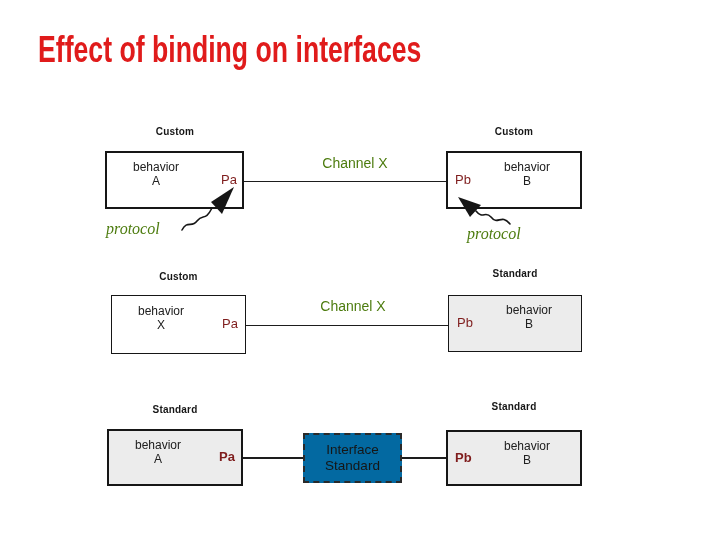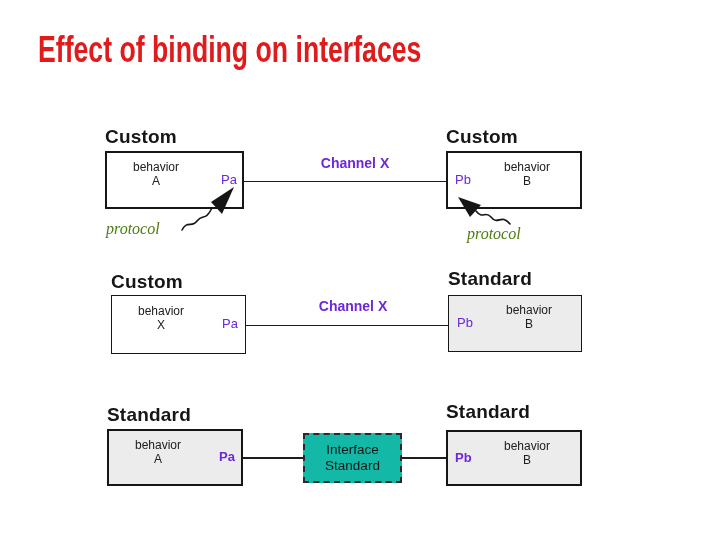--- a/index.html
+++ b/index.html
@@ -8,44 +8,44 @@
     font-family:"Liberation Sans", sans-serif; color:#1a1a1a; overflow:hidden;
   }
   .title {
     position:absolute; left:38px; top:30px; margin:0;
     font-size:37px; font-weight:bold; line-height:1.1;
     color:var(--title, #e01b1b);
     transform:scaleX(0.72); transform-origin:0 50%;
     white-space:nowrap; letter-spacing:0px;
   }
   .type-label {
-    position:absolute; font-weight:bold; font-size:19px; color:#161616;
-    letter-spacing:0.2px;
+    position:absolute; font-weight:bold; font-size:10px; color:#161616;
+    text-align:center; letter-spacing:0.2px;
   }
   .box {
     position:absolute; background:#ffffff; border:2px solid #161616;
     box-sizing:border-box;
   }
   .box.thin { border-width:1px; }
   .box.gray { background:var(--box-fill, #ececec); }
   .behavior {
     position:absolute; text-align:center; font-size:12px; color:#202020;
     line-height:1.18;
   }
-  .port { position:absolute; font-size:13px; color:#6d28d9; }
+  .port { position:absolute; font-size:13px; color:#7f1d1d; }
   .port.bold { font-weight:bold; }
   .channel-line { position:absolute; height:1px; background:var(--ink,#1d1d1d); }
   .channel-line.thick { height:2px; }
-  .channel-label { position:absolute; font-size:14px; color:#6d28d9; text-align:center;font-weight:bold; }
+  .channel-label { position:absolute; font-size:14px; color:#4d7c0f; text-align:center; }
   .protocol {
     position:absolute; font-style:italic; font-size:16px; color:#4d7c0f;
     font-family:"Liberation Serif", serif;
   }
   .dashed-box {
-    position:absolute; border:2px dashed #2a2a2a; background:#14b8a6;
+    position:absolute; border:2px dashed #2a2a2a; background:#0369a1;
     box-sizing:border-box; display:flex; align-items:center; justify-content:center;
     text-align:center; font-size:13.5px; line-height:1.2; color:#161616;
   }
   .pagenum { position:absolute; font-size:13px; color:var(--page-number,#9a9a9a); }
   .arrow-layer { position:absolute; left:0; top:0; pointer-events:none; }
   .squig { fill:none; stroke:#161616; stroke-width:1.6; stroke-linecap:round; }
   .head { fill:#161616; }
 </style>
 </head>
 <body>

